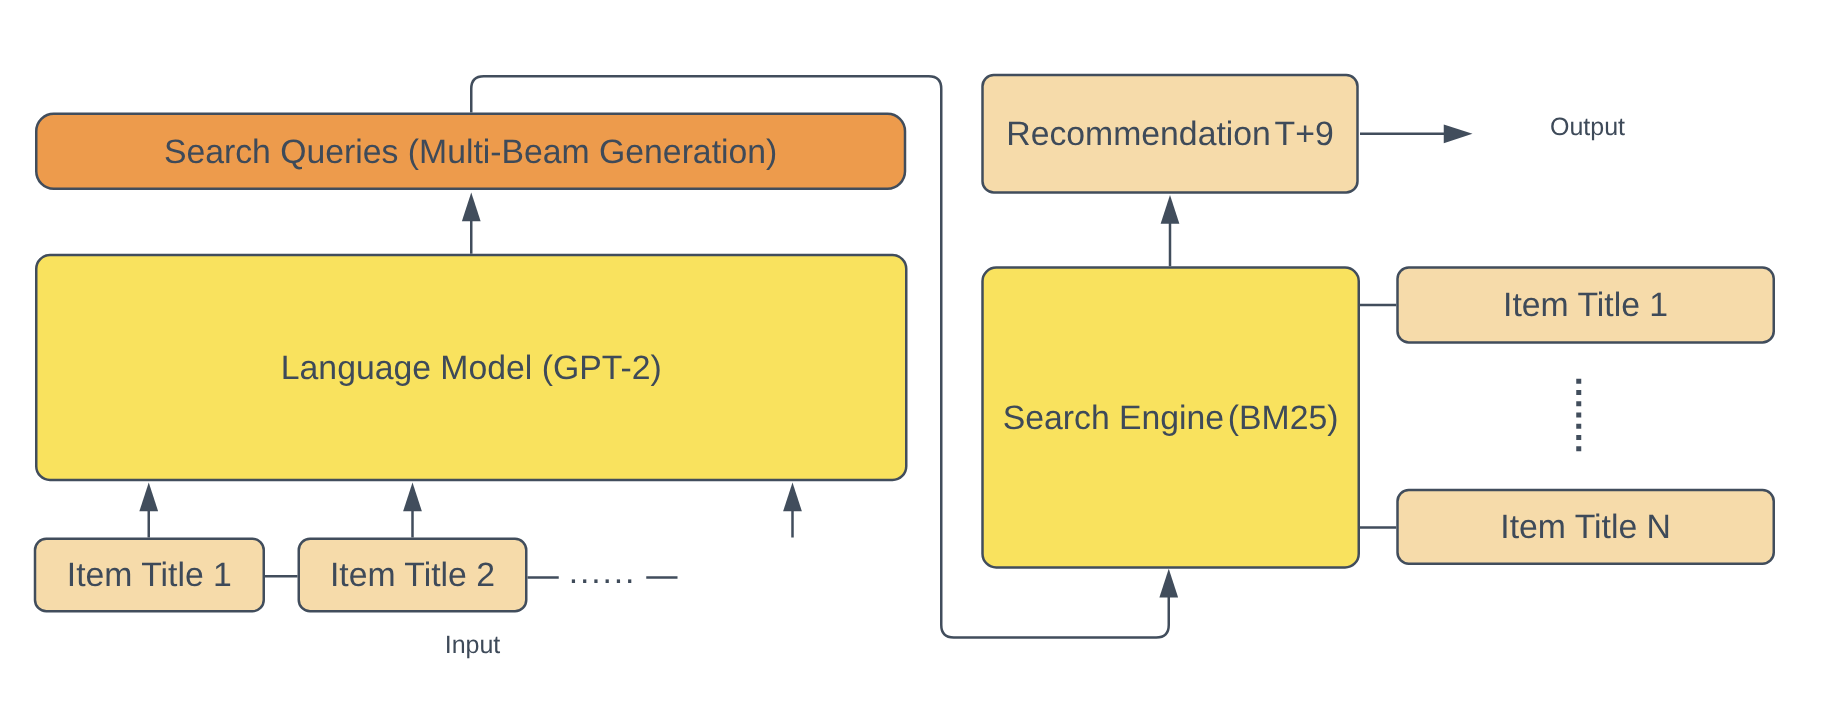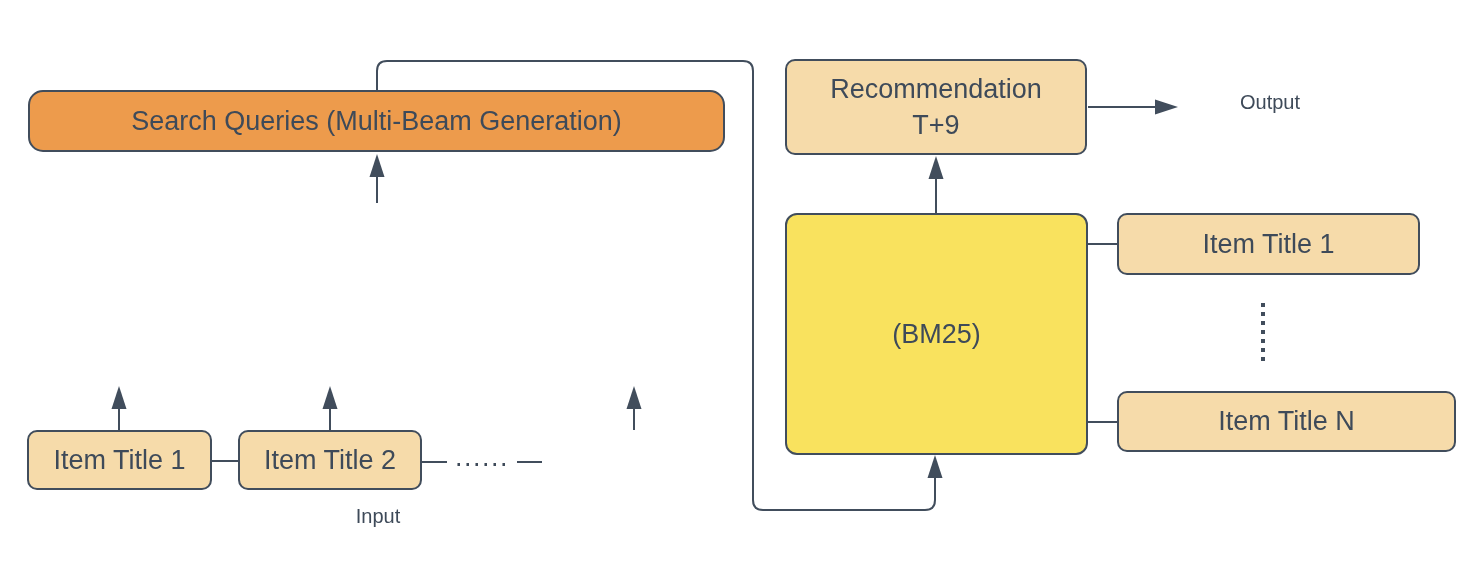--- a/index.html
+++ b/index.html
@@ -10,35 +10,35 @@
   }
   .canvas svg{position:absolute;left:0;top:0;width:1462px;height:578px;}
   .box{
     position:absolute;display:flex;align-items:center;justify-content:center;
     border:2.5px solid #414D5C;box-sizing:border-box;text-align:center;
     font-size:27px;line-height:1.22;
   }
   .orange{background:#ED9B4C;border-radius:15px;justify-content:center;}
   .yellow{background:#F9E25E;border-radius:12px;}
   .tan{background:#F6DBAA;border-radius:10px;}
-  .col{display:flex;flex-direction:column;align-items:center;justify-content:center;gap:3px;}
+  .col{display:flex;flex-direction:row;align-items:center;justify-content:center;gap:3px;}
   .freelabel{position:absolute;font-size:20px;text-align:center;}
   .hdots{position:absolute;font-size:27px;letter-spacing:1.5px;text-align:center;}
   
   #sq-box{left:28px;top:90px;width:697px;height:62px;}
   #lm-box{left:28px;top:203px;width:698px;height:182px;}
   #it1-box{left:27px;top:430px;width:185px;height:60px;}
   #it2-box{left:238px;top:430px;width:184px;height:60px;align-items:center;}
   #itT-box{left:542px;top:430px;width:185px;height:60px;}
   #input-label{left:318px;top:505px;width:120px;}
   #rec-box{left:785px;top:59px;width:302px;height:96px;}
   #output-label{left:1205px;top:91px;width:130px;}
   #se-box{left:785px;top:213px;width:303px;height:242px;}
   #rit1-box{left:1117px;top:213px;width:303px;height:62px;}
-  #ritN-box{left:1117px;top:391px;width:339px;height:61px;}
+  #ritN-box{left:1117px;top:391px;width:303px;height:61px;}
   #hdots{left:446px;top:442px;width:72px;}
 </style>
 </head>
 <body>
 
 <div class="canvas">
 
   <svg viewBox="0 0 1462 578">
     <g stroke="#414D5C" stroke-width="2" fill="none">
 
@@ -70,39 +70,43 @@
       <polygon points="634,386 626.5,409 641.5,409"></polygon>
       <polygon points="936,156 928.5,179 943.5,179"></polygon>
       <polygon points="1178,107 1155,99.5 1155,114.5"></polygon>
     </g>
   </svg>
 
   <div class="box orange" id="sq-box">
     <span>Search Queries (Multi-Beam Generation)</span>
   </div>
 
+  <div class="box yellow" id="lm-box">
+    <span>Language Model (GPT-2)</span>
+  </div>
 
   <div class="box tan" id="it1-box">
     <span>Item Title 1</span>
   </div>
   <div class="box tan" id="it2-box">
     <span>Item Title 2</span>
   </div>
   <div class="hdots" id="hdots">......</div>
 
   <div class="freelabel" id="input-label">Input</div>
 
   <div class="box tan col" id="rec-box">
     <span>Recommendation</span>
     <span>T+9</span>
   </div>
 
   <div class="freelabel" id="output-label">Output</div>
 
   <div class="box yellow col" id="se-box">
+    <span>Search Engine</span>
     <span>(BM25)</span>
   </div>
 
   <div class="box tan" id="rit1-box">
     <span>Item Title 1</span>
   </div>
   <div class="box tan" id="ritN-box">
     <span>Item Title N</span>
   </div>
 

